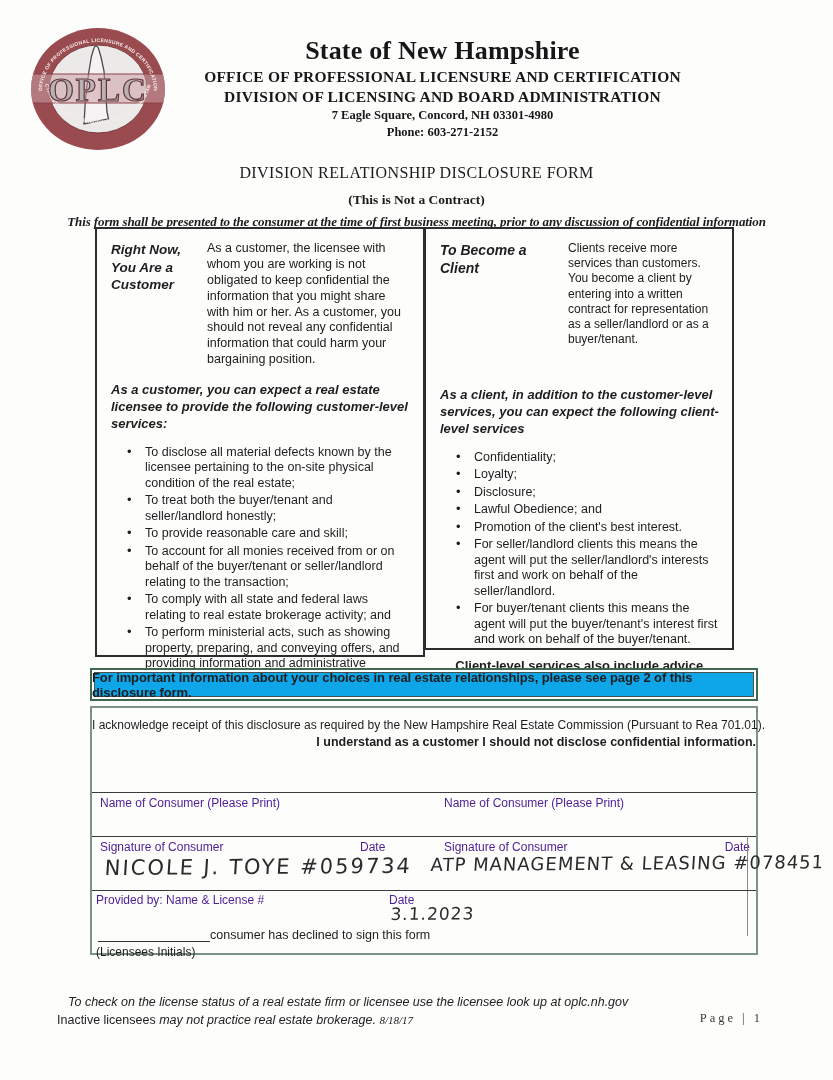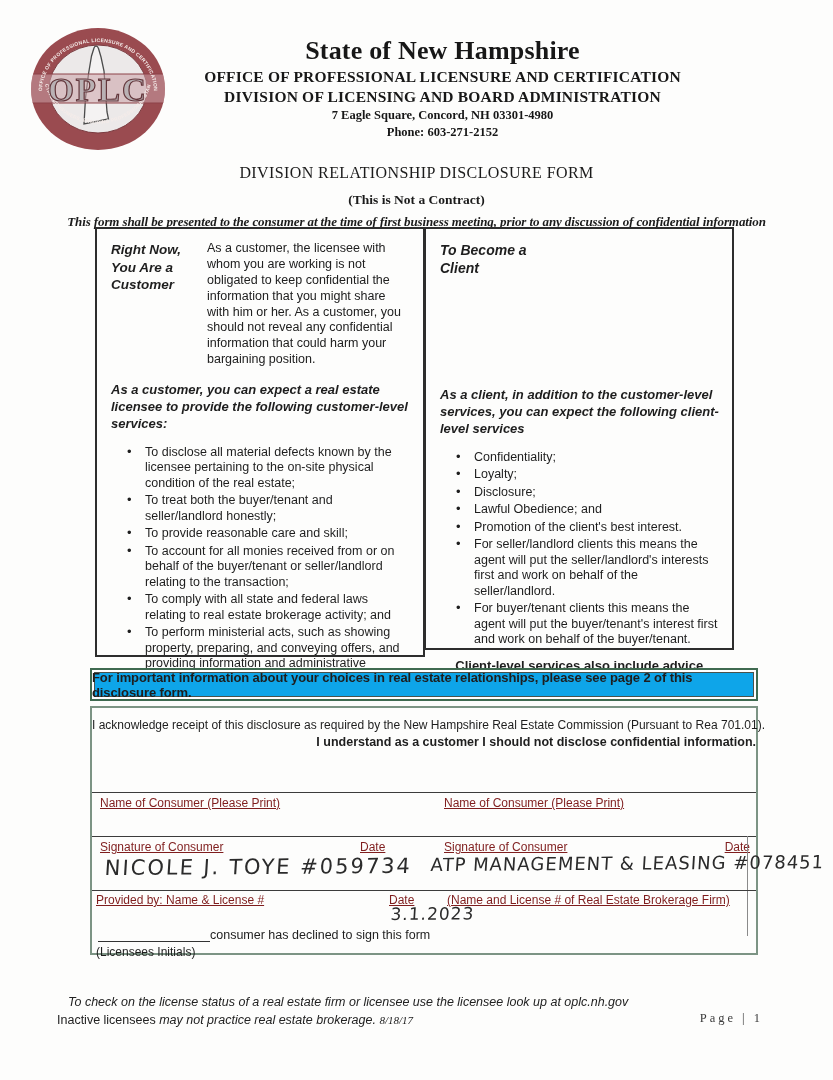--- a/index.html
+++ b/index.html
@@ -56,21 +56,21 @@
   
   .ack-box {
     position:absolute; left:90px; top:706px; width:668px; height:249px;
     border:2px solid #7c9484; background:#fdfdfc;
   }
   .ack-box .abs { position:absolute; }
   .ack-l1 { top:10px; left:0; width:100%; text-align:center; font-size:12px; white-space:nowrap; }
   .ack-l2 { top:27px; left:0; width:100%; text-align:right; font-size:12.5px; font-weight:bold; }
   .hline { left:0; width:100%; border-top:1.5px solid #3c3c3c; }
   .hl1 { top:84px; } .hl2 { top:128px; } .hl3 { top:182px; }
-  .field-label { font-size:12px; color:#7f1d1d;text-decoration:underline; }
+  .field-label { font-size:12px; color:#4c1d95; }
   .vline { left:655px; top:128px; height:100px; border-left:1px solid #8a8a8a; }
 
   .handwrite {
     font-family:"DejaVu Sans", sans-serif; color:#2b2b2b;
     transform:skewX(-4deg) rotate(-.4deg); transform-origin:left bottom;
     letter-spacing:2px; white-space:nowrap;
   }
   .hw-left  { top:148px; left:12px;  font-size:21px; }
   .hw-right { top:146px; left:338px; font-size:18px; letter-spacing:1px; }
   .hw-date  { top:196px; left:298px; font-size:17px; letter-spacing:1px; }
@@ -148,20 +148,21 @@
       <li>To provide reasonable care and skill;</li>
       <li>To account for all monies received from or on behalf of the buyer/tenant or seller/landlord relating to the transaction;</li>
       <li>To comply with all state and federal laws relating to real estate brokerage activity; and</li>
       <li>To perform ministerial acts, such as showing property, preparing, and conveying offers, and providing information and administrative assistance.</li>
     </ul>
   </div>
 
   <div class="info-box box-right">
     <div class="two-col intro-wrap">
       <div class="col-head">To Become a Client</div>
+      <div class="col-body">Clients receive more services than customers. You become a client by entering into a written contract for representation as a seller/landlord or as a buyer/tenant.</div>
     </div>
     <div class="svc-intro">As a client, in addition to the customer-level services, you can expect the following client-level services</div>
     <ul>
       <li>Confidentiality;</li>
       <li>Loyalty;</li>
       <li>Disclosure;</li>
       <li>Lawful Obedience; and</li>
       <li>Promotion of the client's best interest.</li>
       <li>For seller/landlord clients this means the agent will put the seller/landlord's interests first and work on behalf of the seller/landlord.</li>
       <li>For buyer/tenant clients this means the agent will put the buyer/tenant's interest first and work on behalf of the buyer/tenant.</li>
@@ -187,21 +188,20 @@
     <div class="abs field-label" style="top:132px; left:352px;">Signature of Consumer</div>
     <div class="abs field-label" style="top:132px; right:6px;">Date</div>
     <div class="abs vline"></div>
 
     <div class="abs handwrite hw-left">NICOLE J. TOYE #059734</div>
     <div class="abs handwrite hw-right">ATP MANAGEMENT &amp; LEASING #078451</div>
 
     <div class="abs hline hl3"></div>
     <div class="abs field-label" style="top:185px; left:4px;">Provided by: Name &amp; License #</div>
     <div class="abs field-label" style="top:185px; left:297px;">Date</div>
-    <div class="abs field-label" style="top:185px; left:355px;">(Name and License # of Real Estate Brokerage Firm)</div>
     <div class="abs handwrite hw-date">3.1.2023</div>
 
     <div class="abs declined-row">
       <span class="blank-line"></span><span>consumer has declined to sign this form</span>
     </div>
     <div class="abs initials">(Licensees Initials)</div>
   </div>
 
   <div class="foot-1">To check on the license status of a real estate firm or licensee use the licensee look up at oplc.nh.gov</div>
   <div class="foot-2">

